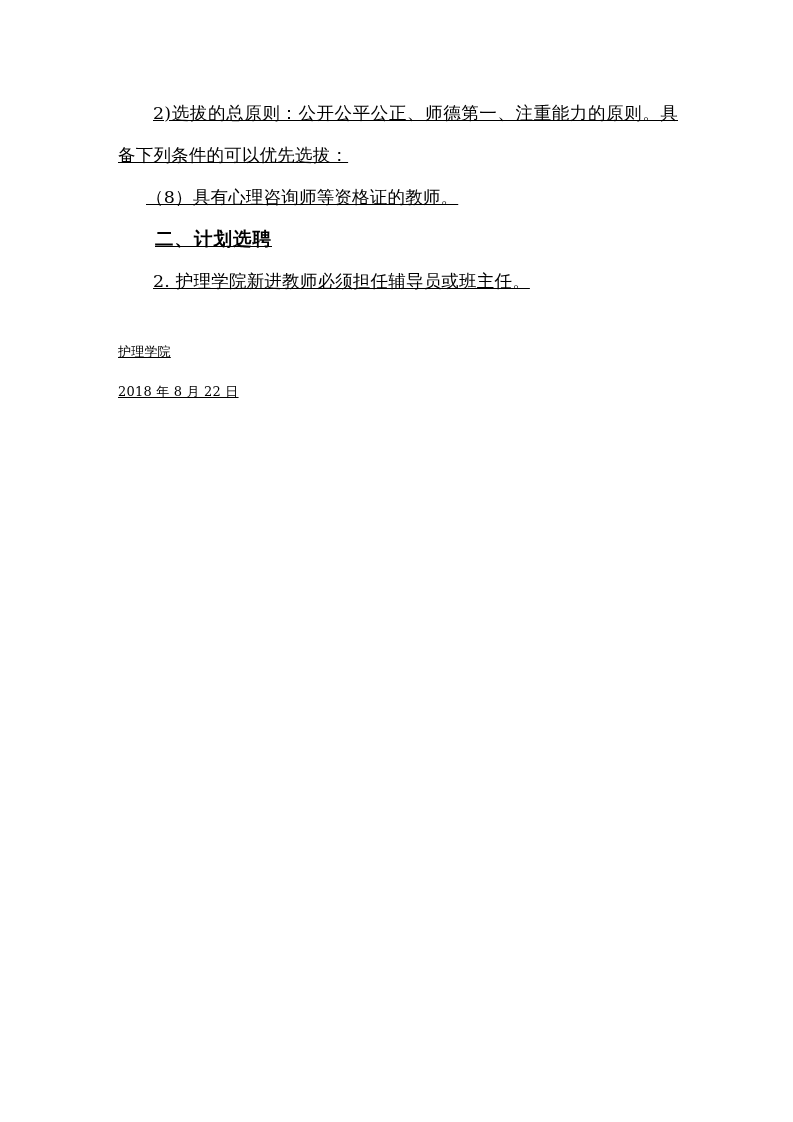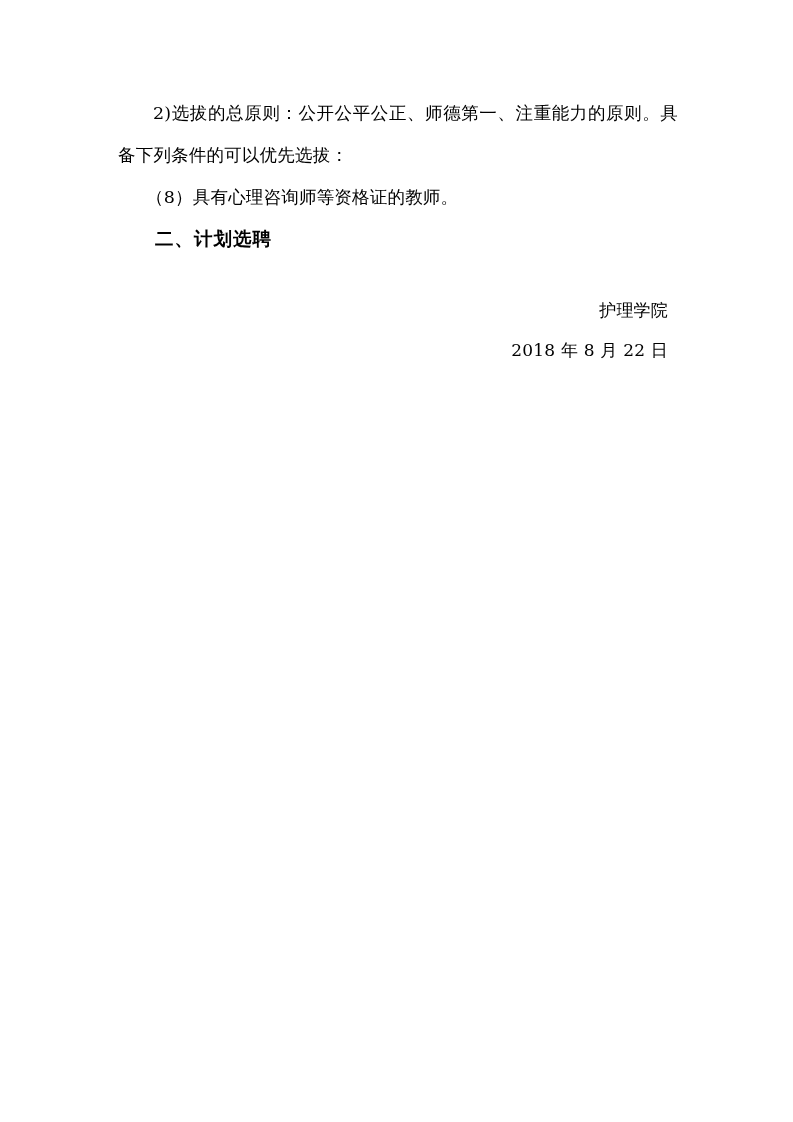--- a/index.html
+++ b/index.html
@@ -23,59 +23,60 @@
     top: 92px;
     width: 560px;
   }
   p {
     margin: 0;
     font-size: 17.5px;
     line-height: 42px;
     text-align: justify;
     text-justify: inter-ideograph;
     letter-spacing: 0.2px;
+    text-decoration: underline;
   }
   .indent {
     text-indent: 2em;
   }
   .indent-paren {
     text-indent: 1.6em;
   }
   .heading {
     text-indent: 2em;
     font-weight: bold;
     font-size: 18.5px;
     font-family: "DejaVu Sans", "Liberation Sans", sans-serif;
     letter-spacing: 1px;
   }
   .signature {
     margin-top: 30px;
     text-align: right;
     padding-right: 10px;
   }
   .signature p {
-    text-align: right;
-    font-size: 17px;
+    font-size: 13px;
     line-height: 40px;
   }
 </style>
 </head>
 <body>
 
 <div class="page">
   <div class="content">
 
     <p class="indent">2)选拔的总原则：公开公平公正、师德第一、注重能力的原则。具备下列条件的可以优先选拔：</p>
 
 
     <p class="indent-paren">（8）具有心理咨询师等资格证的教师。</p>
 
     <p class="heading">二、计划选聘</p>
 
 
+    <p class="indent">2. 护理学院新进教师必须担任辅导员或班主任。</p>
 
     <div class="signature">
       <p>护理学院</p>
       <p>2018 年 8 月 22 日</p>
     </div>
 
   </div>
 </div>
 
 </body></html>

